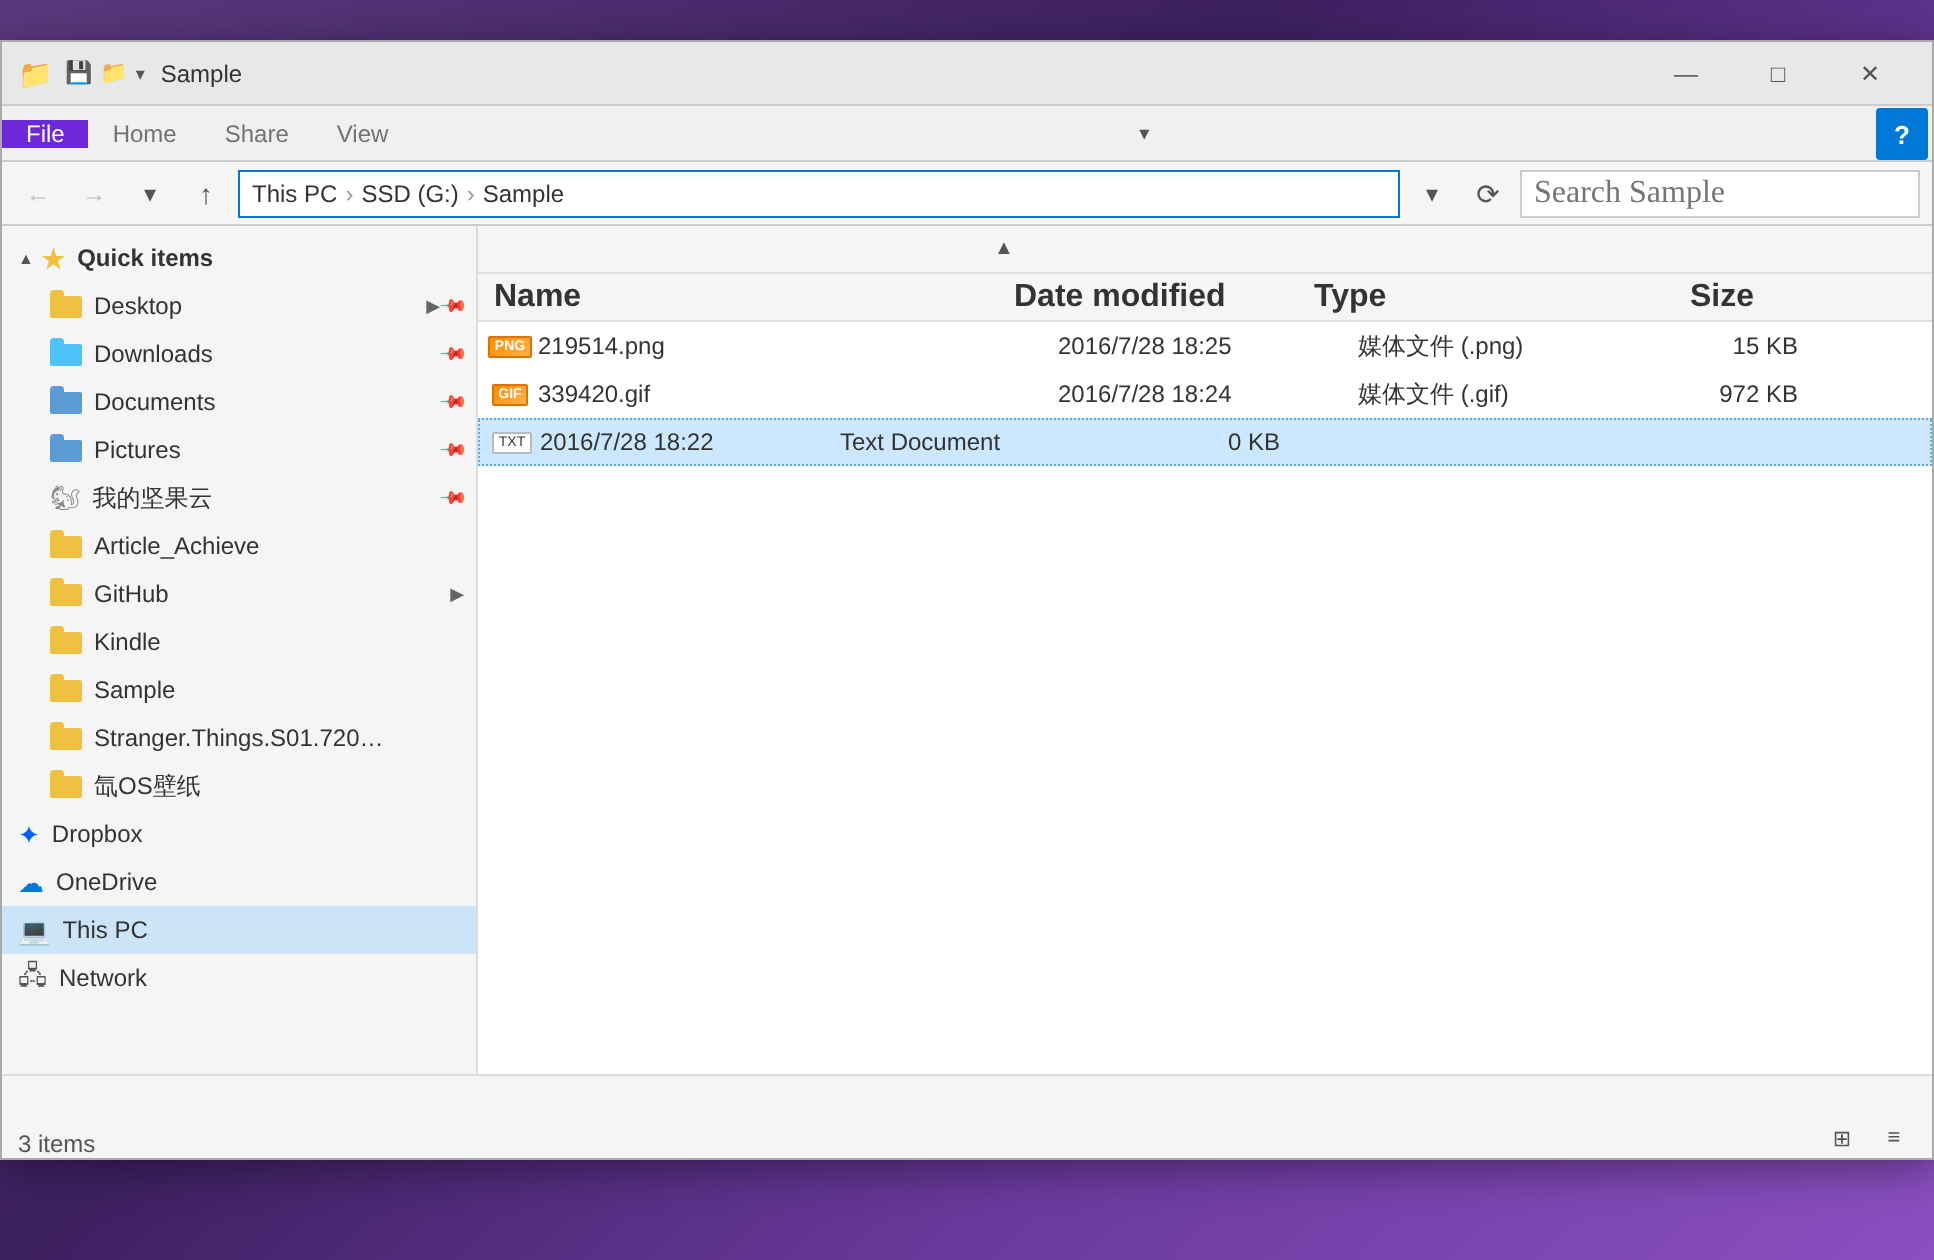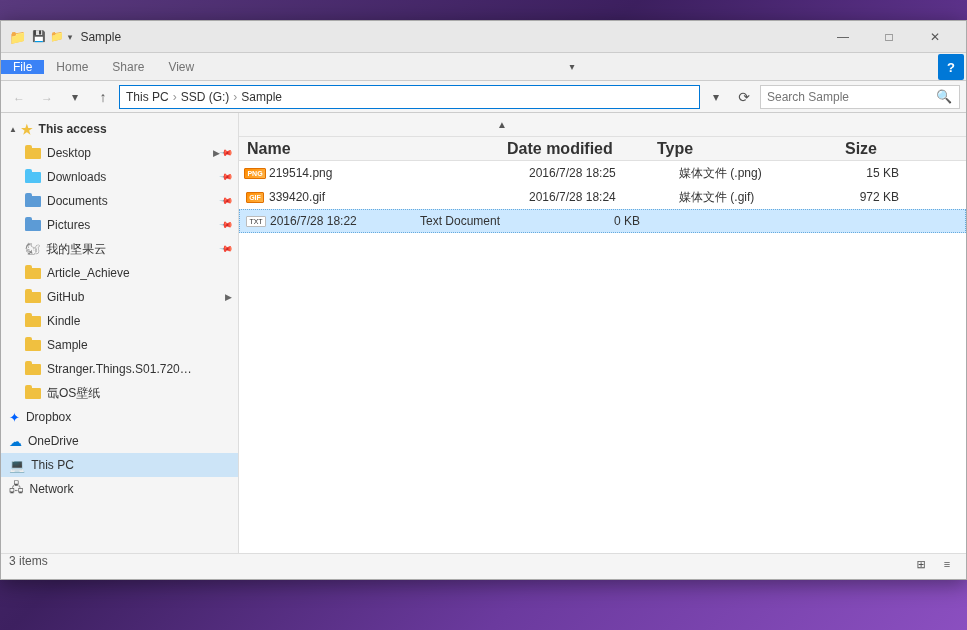--- a/index.html
+++ b/index.html
@@ -62,21 +62,21 @@
     }
     .ribbon-tab {
       padding: 0 12px;
       font-size: 12px;
       display: flex;
       align-items: center;
       cursor: pointer;
       color: #737373;
     }
     .ribbon-tab.active {
-      background: #3b82f6;
+      background: #6d28d9;
       color: #fff;
     }
     
     .addressbar {
       height: 32px;
       background: #f5f5f5;
       border-bottom: 1px solid #ccc;
       display: flex;
       align-items: center;
       gap: 4px;
@@ -131,24 +131,25 @@
       align-items: center;
       background: #fff;
       padding: 0 6px;
       font-size: 12px;
       color: #999;
       gap: 4px;
     }
     .search-box input {
       border: none;
       outline: none;
-      font-size: 12px;
+      font-size: 16px;
       color: #333;
       background: transparent;
       flex: 1;
+      font-family: Liberation Serif, serif;
     }
     
     .main {
       display: flex;
       flex: 1;
       overflow: hidden;
     }
     
     .sidebar {
       width: 238px;
@@ -297,25 +298,25 @@
       color: #333;
       padding: 1px 2px;
       border-radius: 1px;
     }
     .file-name { flex: 0 0 260px; white-space: nowrap; overflow: hidden; text-overflow: ellipsis; }
     .file-date { flex: 0 0 150px; }
     .file-type { flex: 0 0 140px; }
     .file-size { flex: 0 0 80px; text-align: right; }
     
     .statusbar {
-      height: 26px;
+      height: 42px;
       background: #f5f5f5;
       border-top: 1px solid #ddd;
       display: flex;
-      align-items: flex-start;
+      align-items: flex-end;
       padding: 0 8px;
       font-size: 12px;
       color: #555;
     }
     .statusbar-left { flex: 1; }
     .statusbar-right {
       display: flex;
       gap: 4px;
     }
     .view-btn {
@@ -463,21 +464,21 @@
     </div>
   </div>
 
   <div class="main">
 
     <div class="sidebar">
 
       <div class="sidebar-section-header">
         <span class="expand-icon">▲</span>
         <span class="section-icon quickaccess-icon">★</span>
-        <span>This access</span>
+        <span>Quick items</span>
       </div>
 
       <div class="sidebar-item">
         <span class="item-icon">
           <span class="folder-icon" style=""></span>
         </span>
         <span>Desktop</span>
         <span class="pin-icon">📌</span>
         <span class="arrow-icon" style="right:18px;">▶</span>
       </div>

